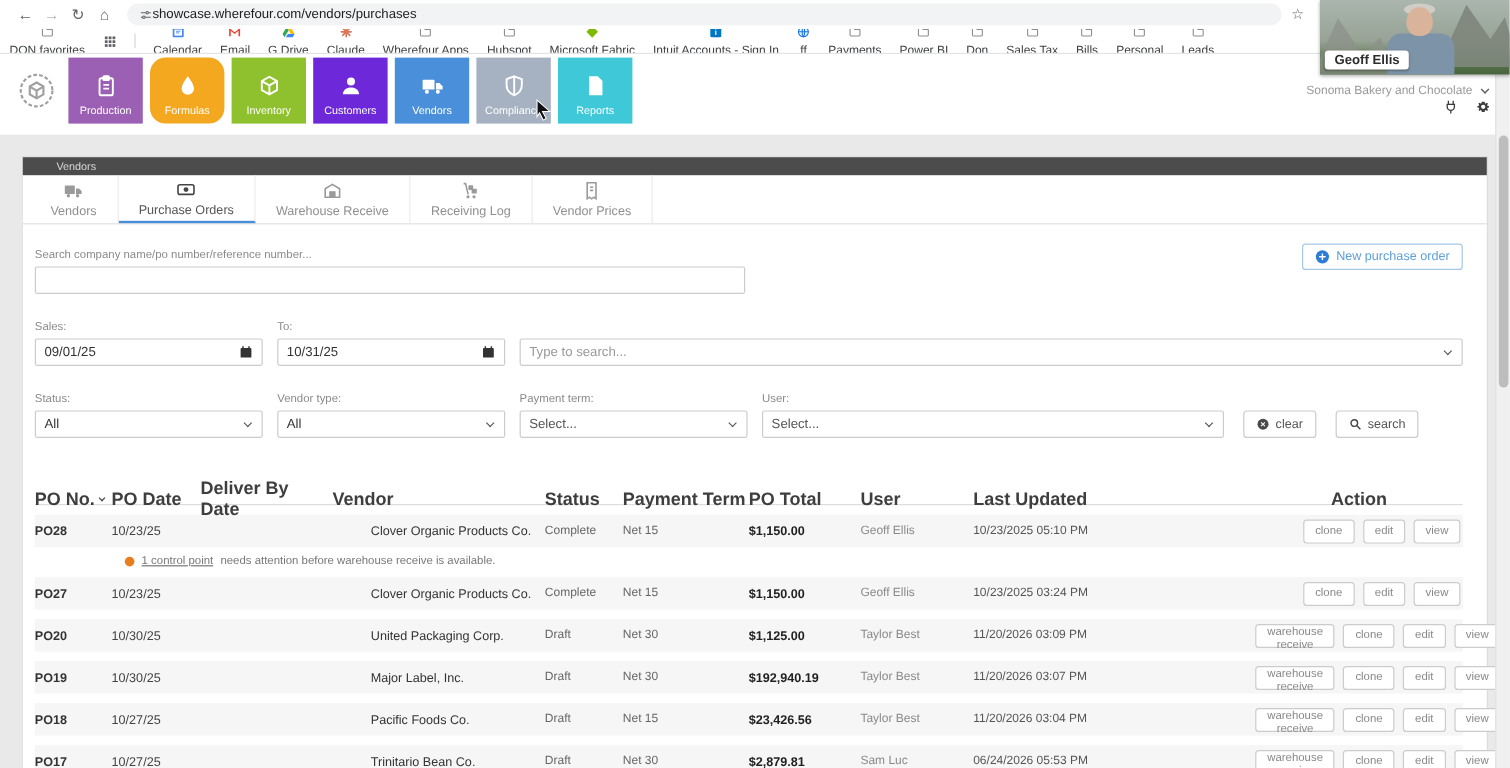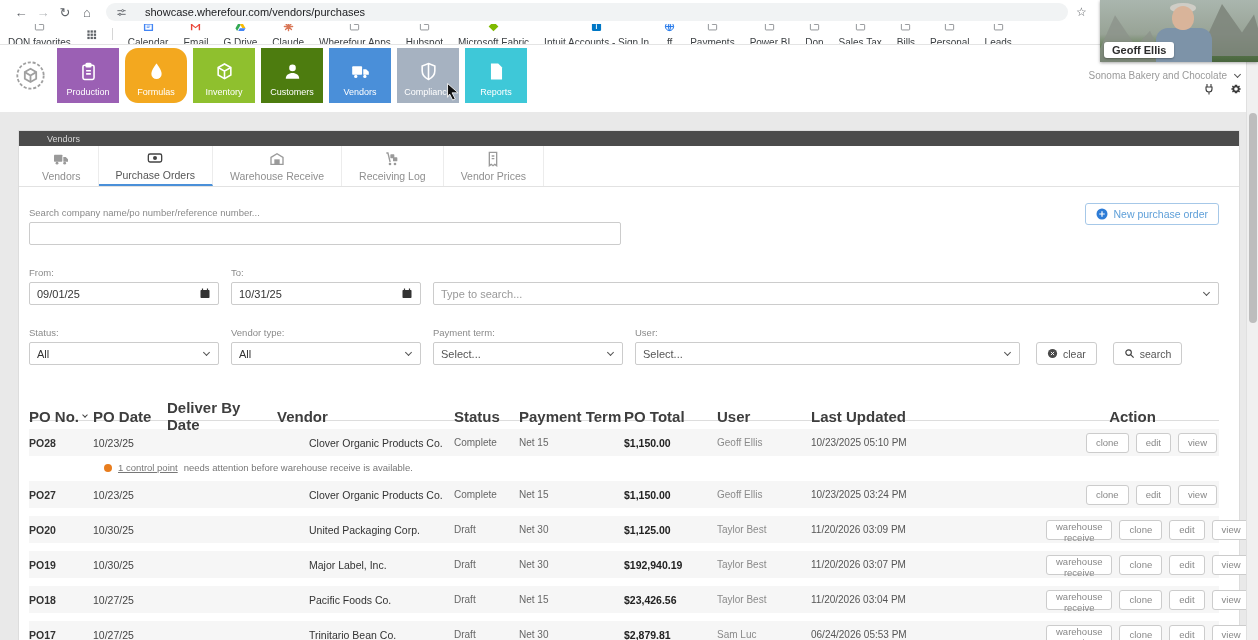--- a/index.html
+++ b/index.html
@@ -3,21 +3,21 @@
 <meta charset="utf-8">
 <style>
   * { margin:0; padding:0; box-sizing:border-box; }
   html,body { width:1258px; height:640px; overflow:hidden; font-family:"Liberation Sans", sans-serif; background:#fff; }
   svg { display:block; }
 
   
   .toolbar { position:absolute; top:0; left:0; right:0; height:24px; background:#fff; display:flex; align-items:center; padding-left:10px; z-index:5; }
   .nav-ic { width:22px; text-align:center; font-size:13px; color:#5f6368; cursor:pointer; }
   .nav-ic.dis { color:#b7b9bc; }
-  .url-pill { margin-left:8px; height:18px; width:962px; background:#f1f3f4; border-radius:9px; display:flex; align-items:center; padding:0 10px; gap:18px; }
+  .url-pill { margin-left:8px; height:18px; width:962px; background:#f1f3f4; border-radius:9px; display:flex; align-items:center; padding:0 10px; gap:0; }
   .url-pill .ic svg { width:11px; height:11px; color:#5f6368; }
   .url-text { font-size:11px; color:#202124; }
   .star { margin-left:8px; font-size:12px; color:#5f6368; }
 
   .bookmarks { position:absolute; top:24px; left:0; right:0; height:21px; background:#fff; border-bottom:1px solid #e4e4e4; display:flex; align-items:center; padding-left:8px; gap:15px; white-space:nowrap; overflow:hidden; z-index:4; }
   .bm { display:inline-flex; align-items:center; gap:5px; font-size:10px; color:#3c4043; cursor:pointer;flex-direction:column; }
   .bm-ic svg { width:11px; height:11px; color:#8a8d91; }
   .bm-div { width:1px; height:12px; background:#d6d6d6; display:inline-block; }
 
   
@@ -322,21 +322,21 @@
       </div>
       <div class="tile" style="background: rgb(143, 192, 46);">
         <span class="tile-ic">
           <svg viewBox="0 0 24 24" fill="none" stroke="currentColor" stroke-width="2">
             <path d="M12 2.5l8 4.5v9.5l-8 4.5-8-4.5V7l8-4.5z"></path>
             <path d="M12 11.5L4 7M12 11.5l8-4.5M12 11.5V21"></path>
           </svg>
         </span>
         <div class="tile-label">Inventory</div>
       </div>
-      <div class="tile" style="background: #4d7c0f;">
+      <div class="tile" style="background: #6d28d9;">
         <span class="tile-ic">
           <svg viewBox="0 0 24 24" fill="currentColor">
             <circle cx="12" cy="7.5" r="4.2"></circle>
             <path d="M3.5 21c0-4.4 3.8-7.2 8.5-7.2s8.5 2.8 8.5 7.2z"></path>
           </svg>
         </span>
         <div class="tile-label">Customers</div>
       </div>
       <div class="tile" style="background: rgb(74, 143, 217);">
         <span class="tile-ic">
@@ -456,21 +456,21 @@
           <svg viewBox="0 0 24 24">
             <circle cx="12" cy="12" r="11" fill="#2e7cd6"></circle>
             <path d="M12 6.5v11M6.5 12h11" stroke="#fff" stroke-width="2.4"></path>
           </svg>
         </span>
       <span>New purchase order</span>
     </button>
 
     <div class="filters-row">
       <div class="f-col w190">
-        <div class="field-label">From:</div>
+        <div class="field-label">Sales:</div>
         <div class="inp">
           <span>09/01/25</span>
           <span class="cal">
               <svg viewBox="0 0 24 24" fill="currentColor">
                 <rect x="3" y="5" width="18" height="16" rx="1.5"></rect>
                 <path d="M7 2v5M17 2v5" stroke="currentColor" stroke-width="2.4"></path>
               </svg>
             </span>
         </div>
       </div>

